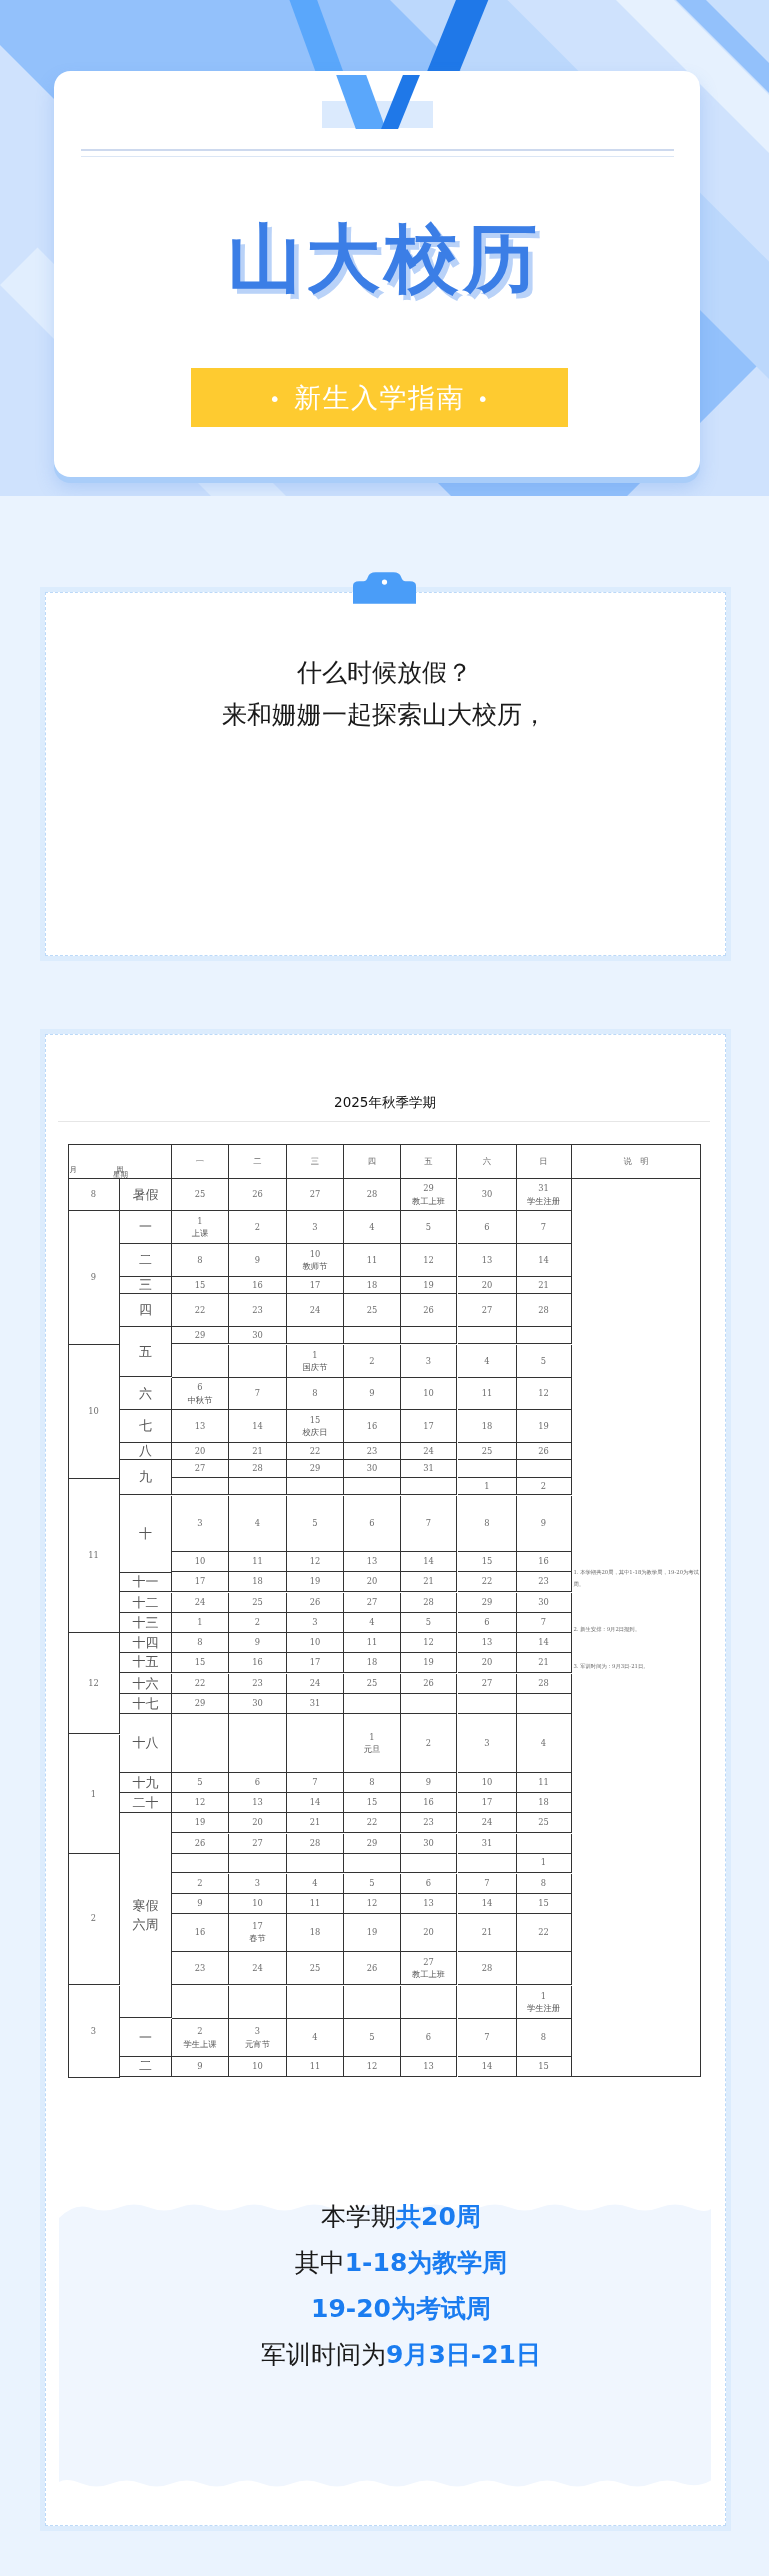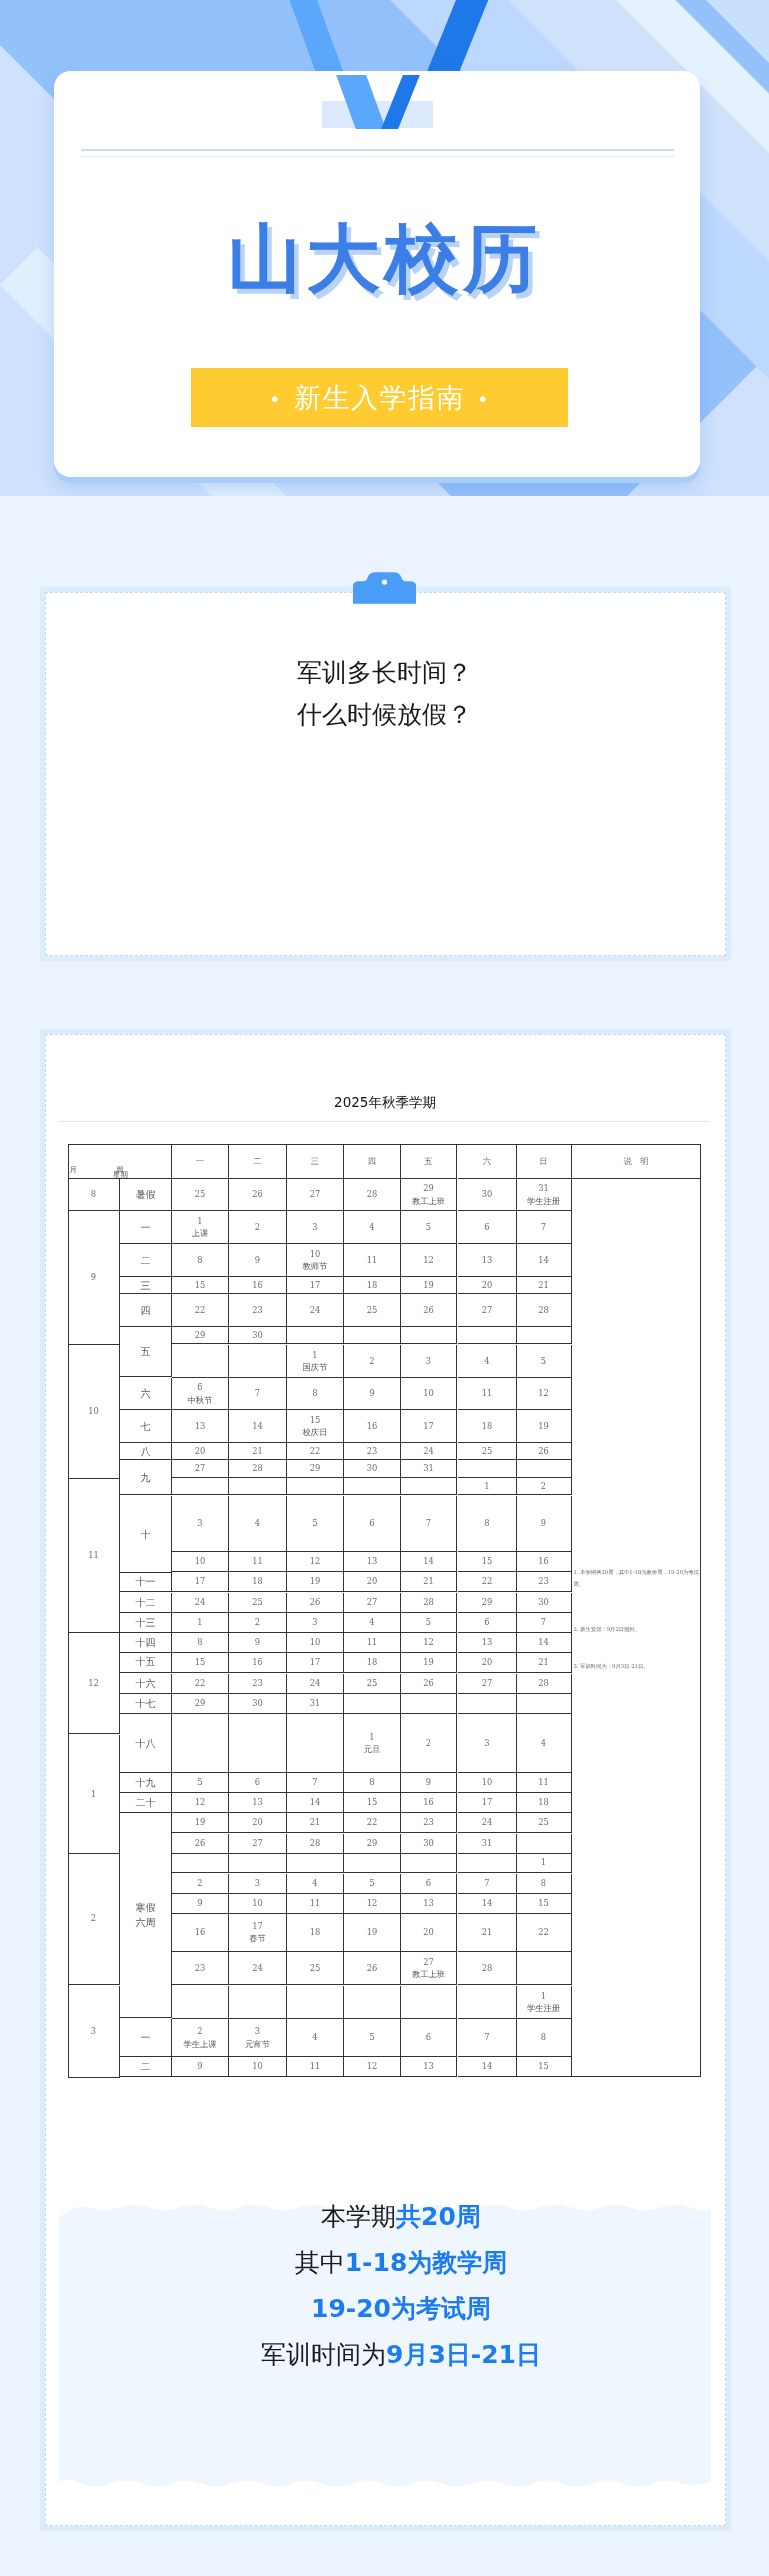--- a/index.html
+++ b/index.html
@@ -42,21 +42,21 @@
   
   .cal-rule { left: 58px; top: 1121px; width: 652px; height: 0.8px; background: #e6e6e6; }
   .cal-title { left: 68px; top: 1094px; width: 634px; text-align: center; font-size: 13.5px; color: #111; }
   .cell {
     position: absolute; box-sizing: border-box; border-right: 1.1px solid #333; border-bottom: 1.1px solid #333;
     display: flex; flex-direction: column; align-items: center; justify-content: center;
     font-family: "DejaVu Serif", "Liberation Serif", serif; font-size: 8.3px; color: #6c6c6c; line-height: 1.5;
     text-align: center;
   }
   .cell .note { font-size: 8.3px; color: #555; }
-  .cell.wk { color: #555; font-size: 10px; }
+  .cell.wk { color: #555; font-size: 13px; }
   .table-frame { position: absolute; left: 68px; top: 1144px; width: 633px; height: 933px; border-left: 1.1px solid #333; border-top: 1.1px solid #333; box-sizing: border-box; pointer-events: none; }
   .hdr-star { font-size: 7.5px; color: #555; font-family: "DejaVu Serif", serif; }
   .remarks { left: 572px; top: 1211px; width: 129px; font-family: "DejaVu Serif", serif; font-size: 5.3px; color: #666; }
   .remarks div { position: absolute; left: 1.5px; width: 126px; line-height: 12px; }
 
   
   .summary-box { left: 59px; top: 2218px; width: 652px; height: 255px; background: #f0f6fe; }
   .wave { left: 59px; width: 652px; height: 15px; }
   .summary-text { left: 59px; top: 2194px; width: 684px; text-align: center; font-size: 25px; line-height: 46px; color: #1a1a1a; }
   .hl { color: #1a7cf0; font-weight: bold; }
@@ -87,22 +87,22 @@
   </div>
 </div>
 
 <div class="abs card-outer" style="left:40px;top:587px;width:691px;height:374px;"></div>
 <div class="abs card-inner" style="left:45px;top:592px;width:681px;height:364px;"></div>
 <svg class="abs tab-icon" viewBox="0 0 84 42">
   <path d="M0 42 V18 Q0 12 8 12 H14 Q18 12 20 6 Q22 0 30 0 H54 Q62 0 64 6 Q66 12 70 12 H76 Q84 12 84 18 V42 Z" fill="#4a9df8"></path>
   <circle cx="42" cy="13" r="3.5" fill="#fff"></circle>
 </svg>
 <div class="abs intro-text">
-  <div>军训多长时间？</div>
   <div>什么时候放假？</div>
+  <div>来和姗姗一起探索山大校历，</div>
 </div>
 
 <div class="abs card-outer" style="left:40px;top:1029px;width:691px;height:1502px;"></div>
 <div class="abs card-inner" style="left:45px;top:1034px;width:681px;height:1492px;"></div>
 <div class="abs cal-rule"></div>
 <div class="abs cal-title">2025年秋季学期</div>
 
 <div id="cal-table">
 
   <div class="cell" style="left:68px;top:1144px;width:104px;height:35px;display:block;">

